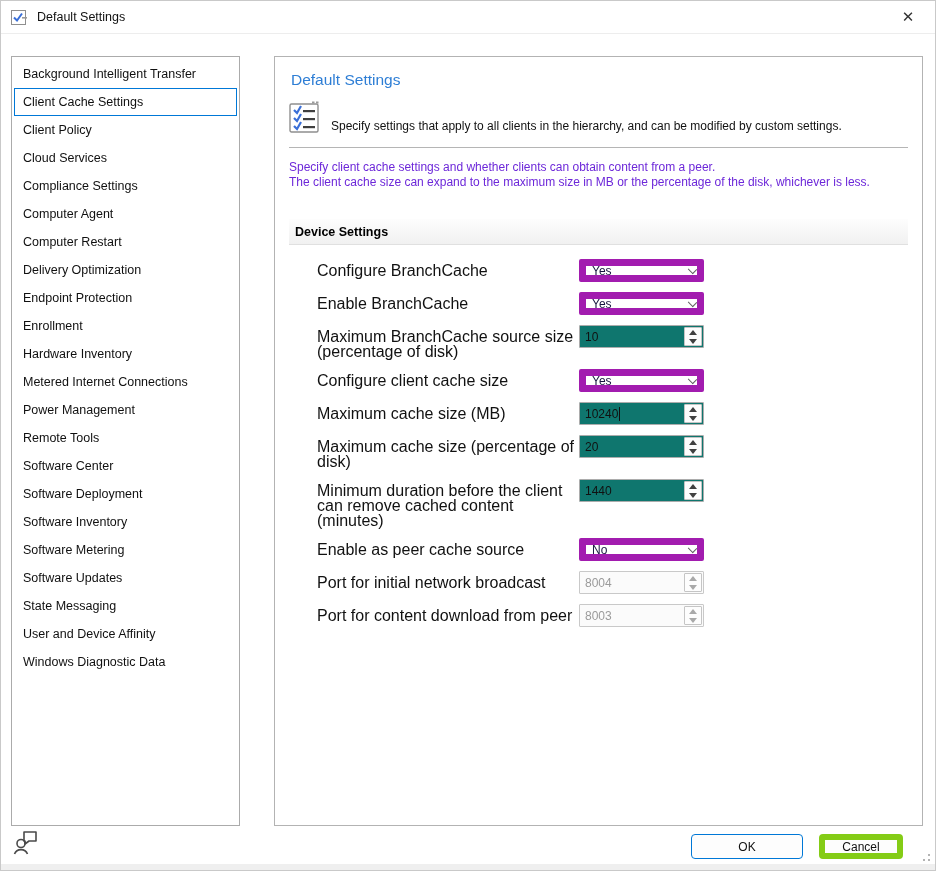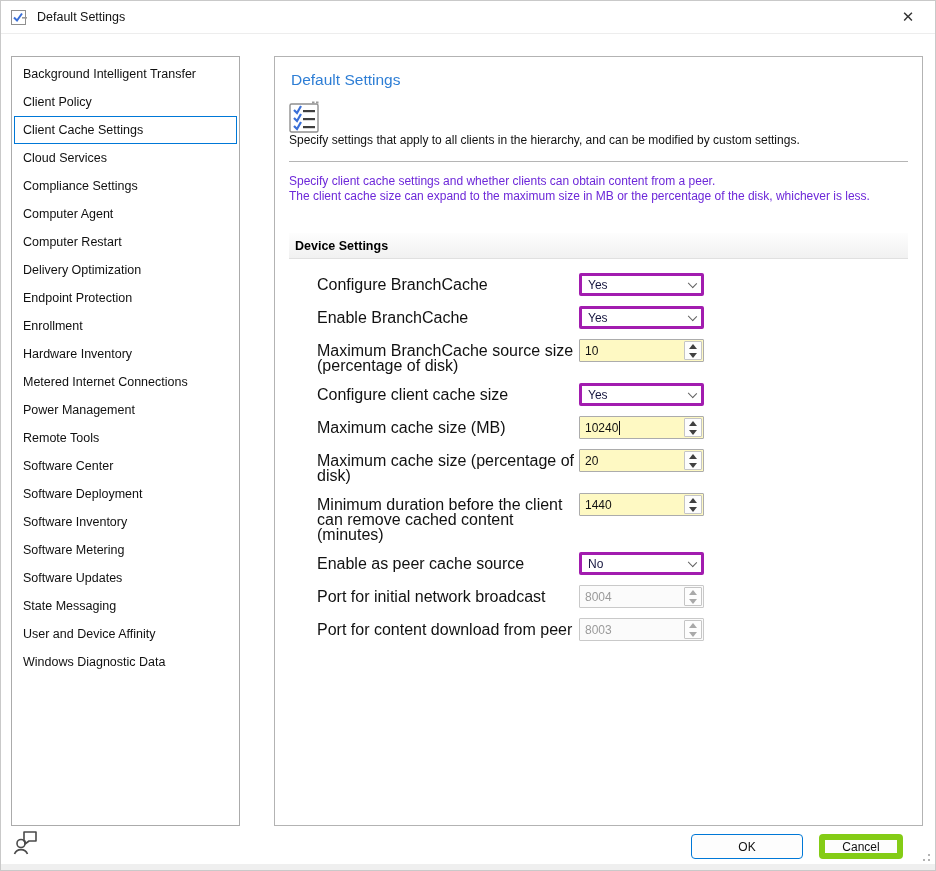--- a/index.html
+++ b/index.html
@@ -38,50 +38,50 @@
     white-space: nowrap; cursor: default;
   }
   .side-item.selected { border: 1px solid #0078d7; }
   
   .panel {
     position: absolute; left: 273px; top: 55px; width: 649px; height: 770px;
     background: #fff; border: 1px solid #b3b3b3; padding: 12px 14px;
     overflow: hidden;
   }
   .panel-heading { color: #2e7ed5; font-size: 15.5px; font-weight: 400; margin: 2px 0 12px 2px; }
-  .panel-desc-row { display: flex; align-items: flex-start; margin: 0 0 10px 0; flex-direction: column; }
+  .panel-desc-row { display: flex; align-items: flex-end; margin: 0 0 10px 0; }
   .panel-desc-row .desc-icon { width: 34px; height: 32px; margin-right: 8px; flex: 0 0 auto; }
   .panel-desc-row .desc-text { font-size: 12px; color: #111; }
   .panel-divider { border: none; border-top: 1px solid #b5b5b5; margin: 14px 0 12px 0; }
   .intro { font-size: 12px; line-height: 15px; color: #6d28d9; margin-bottom: 29px; }
   .section-bar {
     background: linear-gradient(#fdfdfd, #f1f1f1);
     border-bottom: 1px solid #e0e0e0;
     padding: 3px 6px 4px 6px; margin-bottom: 14px;
   }
   .section-bar .section-title { font-size: 12.5px; font-weight: bold; color: #000; }
   
   .rows { padding-left: 28px; }
   .setting-row { display: flex; align-items: flex-start; margin-bottom: 10px; min-height: 23px; }
   .setting-label { width: 262px; font-size: 16px; line-height: 15px; color: #111; padding-top: 4px; flex: 0 0 auto; }
   .ctrl { width: 125px; height: 23px; flex: 0 0 auto; position: relative; }
   
   .dropdown {
-    border: 3px solid #a21caf; border-radius: 2px; background: #fff;
+    border: 7px solid #a21caf; border-radius: 2px; background: #fff;
     width: 100%; height: 100%; display: flex; align-items: center;
     padding-left: 6px; font-size: 12px; color: #16163f; cursor: default;
   }
   .dropdown .chev {
     position: absolute; right: 8px; top: 7px; width: 7px; height: 7px;
     border-right: 1.4px solid #5f5f5f; border-bottom: 1.4px solid #5f5f5f;
     transform: rotate(45deg) scale(1,0.9); transform-origin: center;
   }
   
   .spinner {
-    border: 1px solid #acacac; border-radius: 1px; background: #fef9c3;
+    border: 1px solid #acacac; border-radius: 1px; background: #0f766e;
     width: 100%; height: 100%; display: flex; align-items: stretch; cursor: default;
   }
   .spinner .spin-value {
     flex: 1; font-size: 12px; color: #111; display: flex; align-items: center;
     padding-left: 5px; overflow: hidden; white-space: nowrap;
   }
   .caret-bar { display: inline-block; width: 1px; height: 14px; background: #111; margin-left: 1px; }
   .spin-btns {
     width: 18px; border-left: 1px solid #c5c5c5; margin: 1px; background: #fdfdfd;
     display: flex; flex-direction: column; align-items: center; justify-content: center;
@@ -113,22 +113,22 @@
     <rect x="0.5" y="0.5" width="14" height="14" fill="#ffffff" stroke="#8f8f8f"></rect>
     <path d="M3 7.5 L6 10.5 L11 3.5" fill="none" stroke="#3a6fd8" stroke-width="2"></path>
     <rect x="11" y="7" width="5" height="1.6" fill="#9a9a9a"></rect>
   </svg>
   <span class="title">Default Settings</span>
   <button class="close-btn">✕</button>
 </div>
 
 <div class="sidebar">
     <div class="side-item">Background Intelligent Transfer</div>
+    <div class="side-item selected">Client Cache Settings</div>
     <div class="side-item">Client Policy</div>
-    <div class="side-item selected">Client Cache Settings</div>
     <div class="side-item">Cloud Services</div>
     <div class="side-item">Compliance Settings</div>
     <div class="side-item">Computer Agent</div>
     <div class="side-item">Computer Restart</div>
     <div class="side-item">Delivery Optimization</div>
     <div class="side-item">Endpoint Protection</div>
     <div class="side-item">Enrollment</div>
     <div class="side-item">Hardware Inventory</div>
     <div class="side-item">Metered Internet Connections</div>
     <div class="side-item">Power Management</div>

